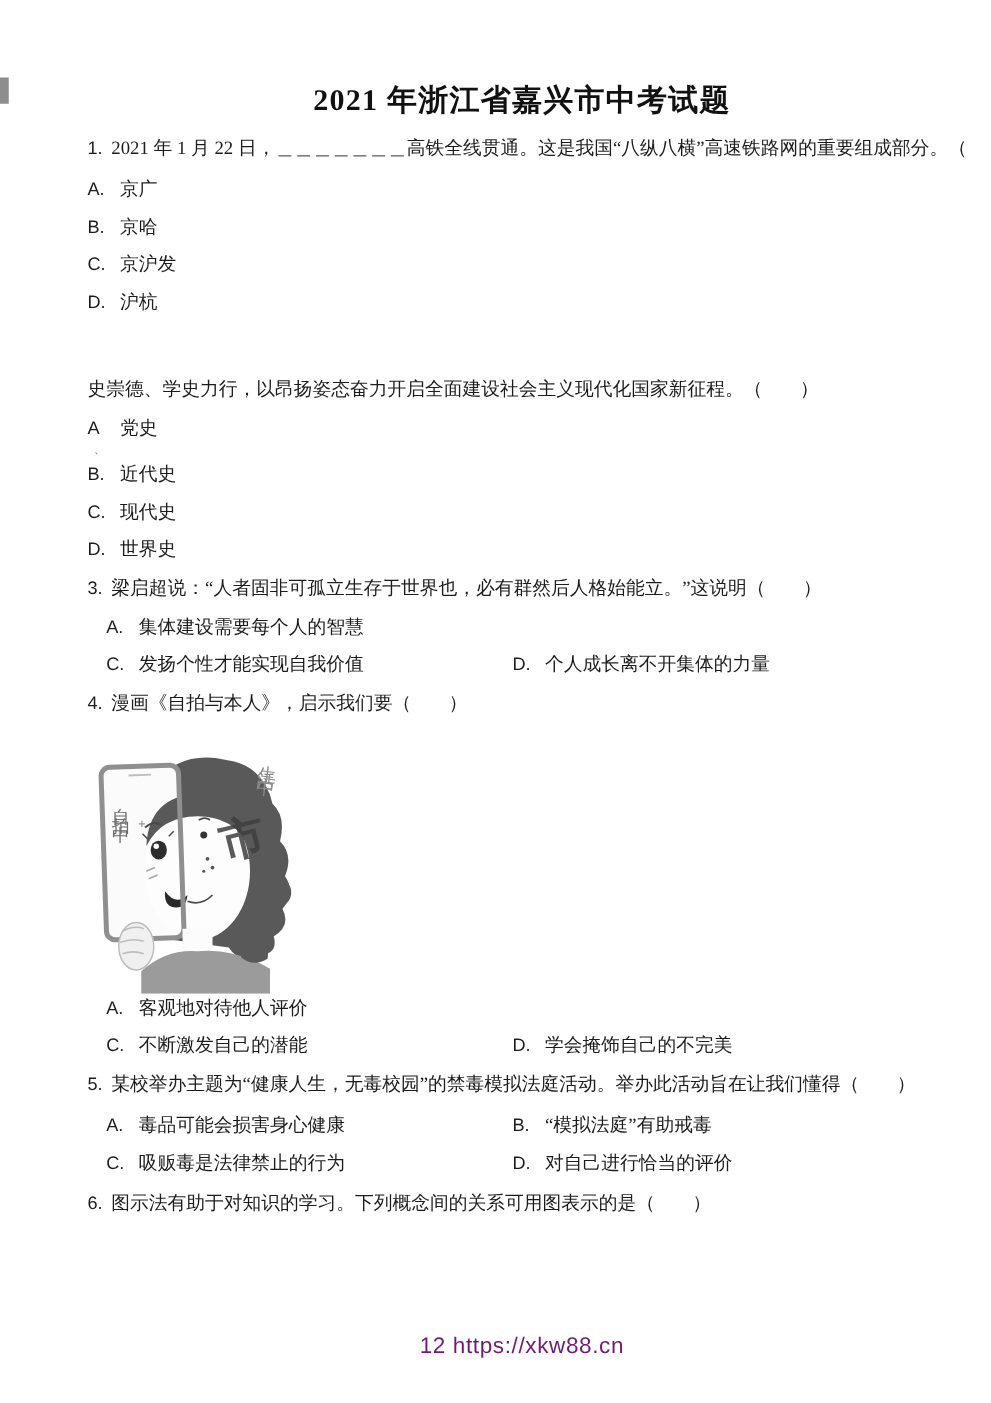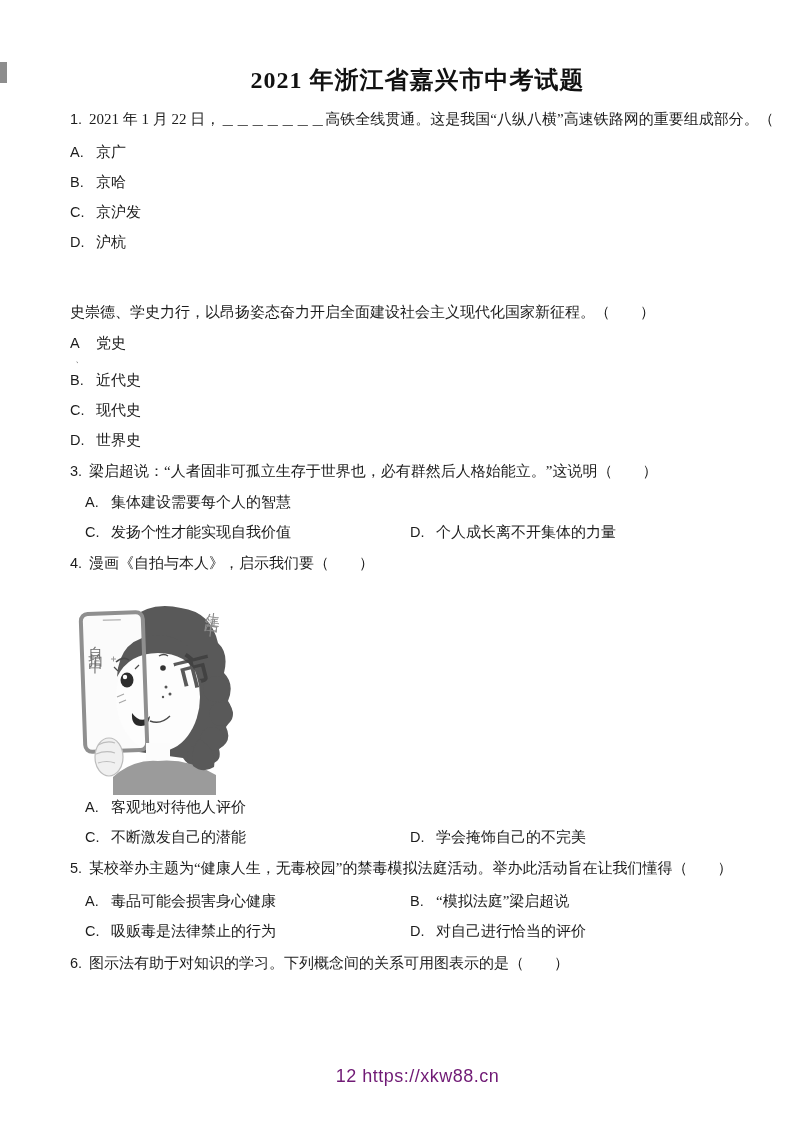--- a/index.html
+++ b/index.html
@@ -207,21 +207,21 @@
     <div class="cell-l"><span class="lb">A.</span><span>客观地对待他人评价</span></div>
   </div>
   <div class="t row" style="top:827px">
     <div class="cell-l"><span class="lb">C.</span><span>不断激发自己的潜能</span></div>
     <div><span class="lb">D.</span><span>学会掩饰自己的不完美</span></div>
   </div>
 
   <div class="t" style="top:858px"><span class="qn">5.</span><span>某校举办主题为“健康人生，无毒校园”的禁毒模拟法庭活动。举办此活动旨在让我们懂得（　　）</span></div>
   <div class="t row" style="top:891px">
     <div class="cell-l"><span class="lb">A.</span><span>毒品可能会损害身心健康</span></div>
-    <div><span class="lb">B.</span><span>“模拟法庭”梁启超说</span></div>
+    <div><span class="lb">B.</span><span>“模拟法庭”有助戒毒</span></div>
   </div>
   <div class="t row" style="top:921px">
     <div class="cell-l"><span class="lb">C.</span><span>吸贩毒是法律禁止的行为</span></div>
     <div><span class="lb">D.</span><span>对自己进行恰当的评价</span></div>
   </div>
 
   <div class="t" style="top:953px"><span class="qn">6.</span><span>图示法有助于对知识的学习。下列概念间的关系可用图表示的是（　　）</span></div>
 
   <div class="footer">12 https://xkw88.cn</div>
 

